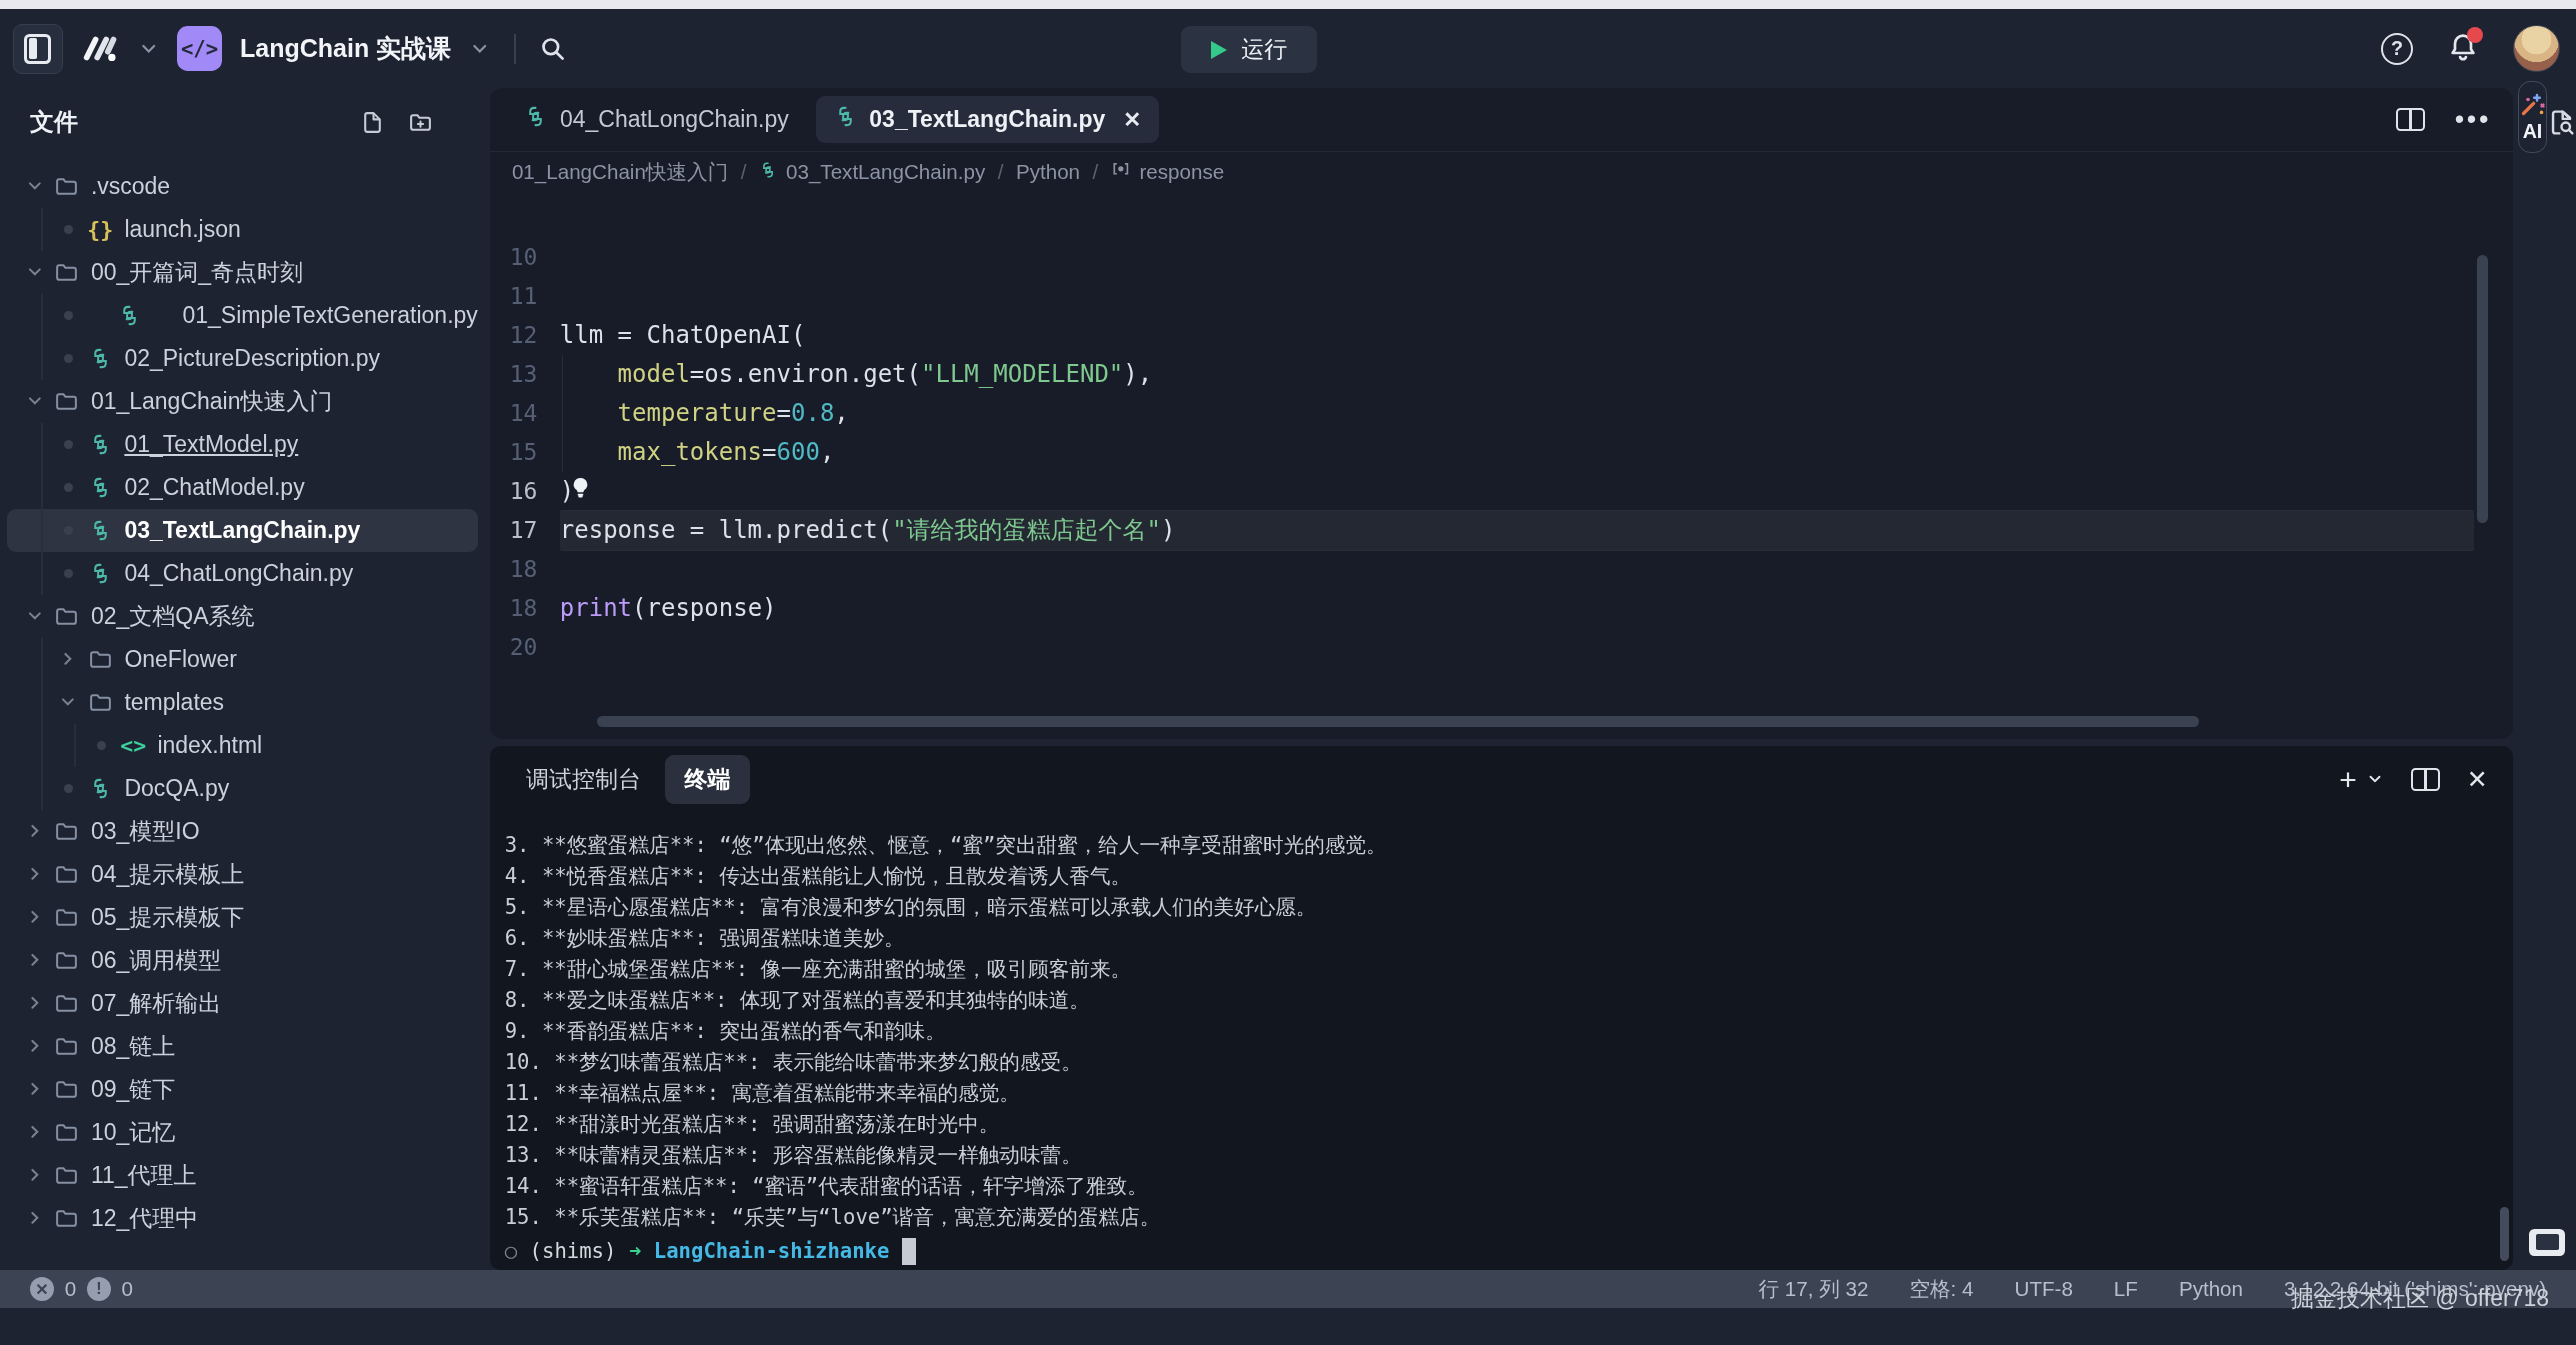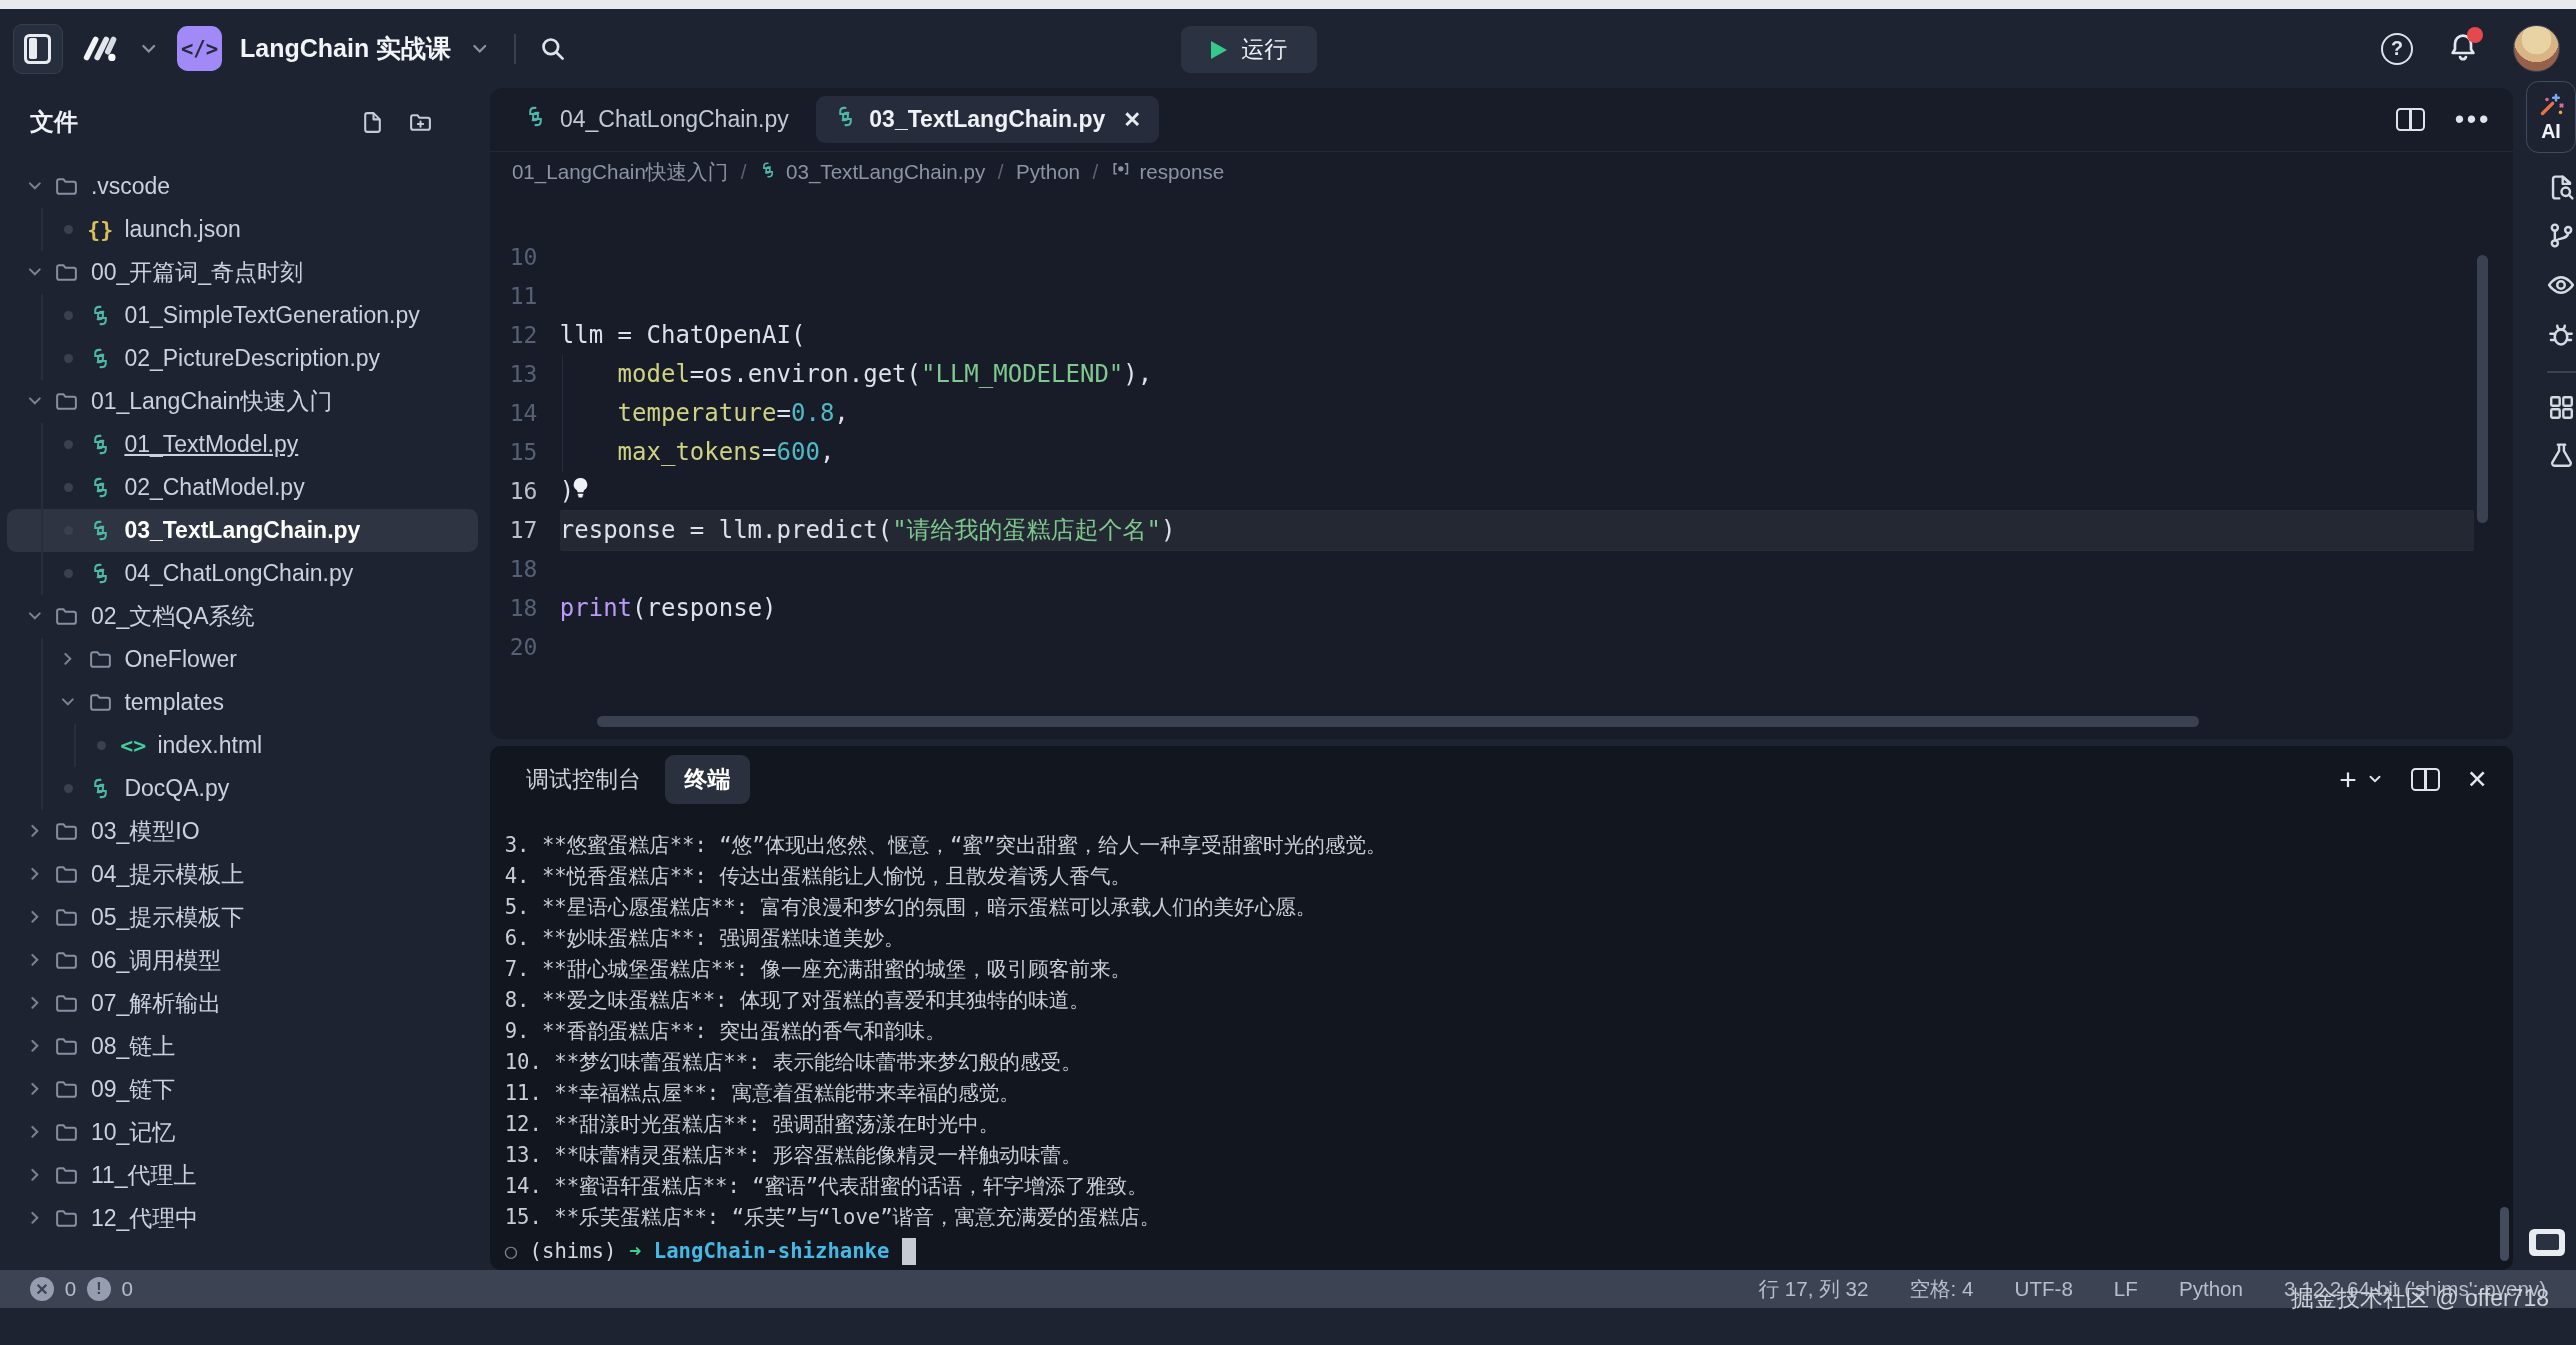--- a/index.html
+++ b/index.html
@@ -94,21 +94,21 @@
   .term-line { height:31px; line-height:31px; white-space:pre; }
   .prompt-line { height:36px; line-height:36px; display:flex; align-items:center; gap:12.5px; }
   .p-ind { color:#79828f; }
   .p-venv { color:#d4d8df; }
   .p-arrow { color:#3bd18c; font-weight:bold; }
   .p-path { color:#45b9e6; font-weight:bold; }
   .cursor-block { display:inline-block; width:14.3px; height:27px; background:#c6cbd4; }
   .term-scroll { position:absolute; right:3.6px; bottom:9px; width:9px; height:54px; background:#434b5c; border-radius:4.5px; }
 
   
-  .activitybar { width:58px; flex:none; display:flex; flex-direction:column; align-items:flex-end; position:relative; }
+  .activitybar { width:58px; flex:none; display:flex; flex-direction:row; align-items:flex-start; position:relative; }
   .ai-box { margin-top:-7.2px; width:50px; height:72px; border:1.8px solid #434b5e; border-radius:12.5px; display:flex; flex-direction:column; align-items:center; justify-content:center; gap:1.8px; cursor:pointer; }
   .ai-label { color:#f2f4f8; font-size:19.7px; font-weight:bold; }
   .ab-icon { margin-top:19.7px; color:#d6dae2; cursor:pointer; display:flex; }
   .ab-divider { margin-top:21.5px; width:29px; height:1.8px; background:#3a4150; }
   .laptop { position:absolute; bottom:14.3px; left:50%; transform:translateX(-50%); cursor:pointer; }
   .laptop .scr { width:36px; height:27px; background:#e8ebf0; border-radius:5.4px; display:flex; align-items:center; justify-content:center; }
   .laptop .scr i { width:23px; height:16px; background:#2a3140; border-radius:1.8px; display:block; }
   .laptop .base { width:43px; height:6.3px; background:#e8ebf0; border-radius:2.7px; margin:2.7px auto 0; }
 
   
@@ -216,21 +216,21 @@
                 <path d="M6 9l6 6 6-6"></path>
               </svg>
             </span>
             <span class="t-icon folder">
               <svg width="25" height="25" viewBox="0 0 24 24" fill="none" stroke="currentColor" stroke-width="1.9">
                 <path d="M3 7c0-1.1.9-2 2-2h4l2 2.5h8c1.1 0 2 .9 2 2V17a2 2 0 0 1-2 2H5a2 2 0 0 1-2-2z" stroke-linejoin="round"></path>
               </svg>
             </span>
             <span class="t-label">00_开篇词_奇点时刻</span>
           </div>
-          <div class="tree-row" style="padding-left: 46px;">
+          <div class="tree-row" style="padding-left: 46px; justify-content: space-between;">
             <span class="t-guide" style="left: 34px;"></span>
             <span class="t-dot">
               <i></i>
             </span>
             <span class="t-icon python">
               <svg width="23" height="23" viewBox="0 0 24 24" fill="none" stroke="currentColor" stroke-width="2.1" stroke-linecap="round">
                 <path d="M12 3h-1.5C8 3 6.5 4.5 6.5 7v2.5h8V12c0 2.5-1.5 4-4 4H9"></path>
                 <path d="M12 21h1.5c2.5 0 4-1.5 4-4v-2.5h-8V12c0-2.5 1.5-4 4-4H15"></path>
               </svg>
             </span>

